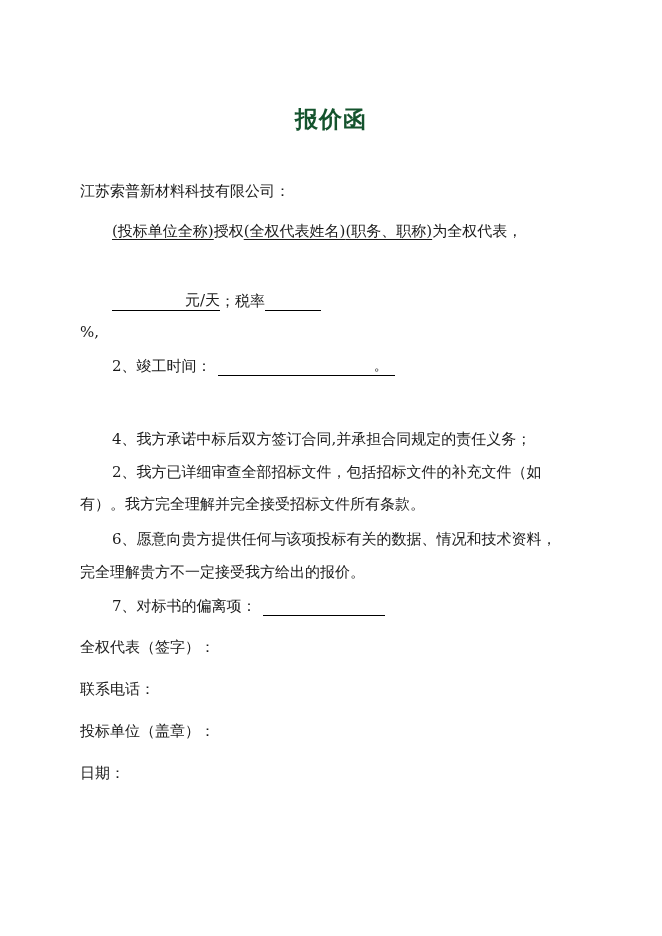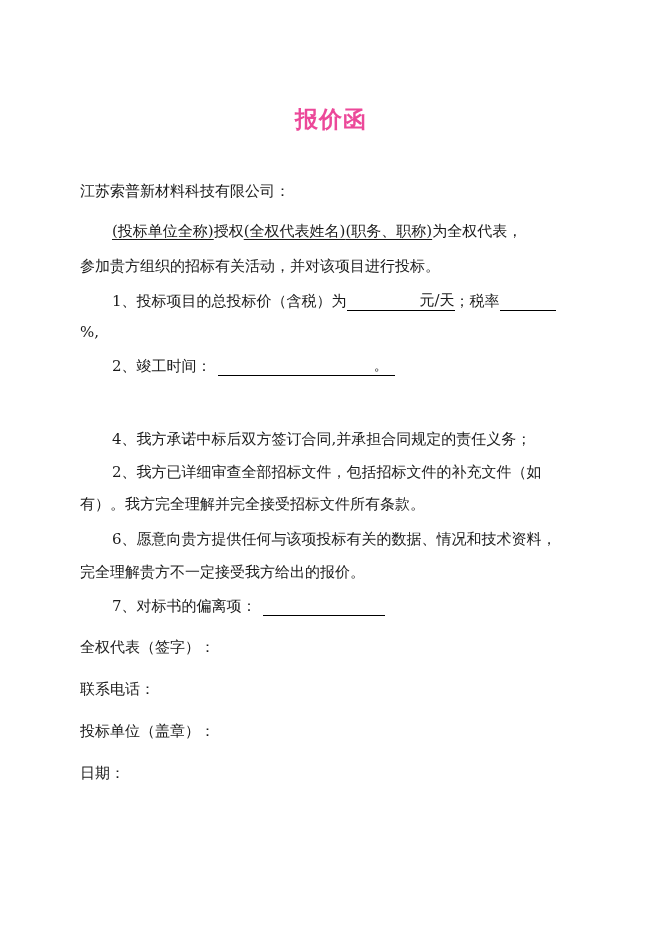--- a/index.html
+++ b/index.html
@@ -22,21 +22,21 @@
     }
     .title {
       position: absolute;
       left: 0; width: 662px;
       top: 104px;
       text-align: center;
       font-family: "DejaVu Sans", "Liberation Sans", sans-serif;
       font-weight: bold;
       font-size: 23px;
       letter-spacing: 1px;
-      color: #ec4899;
+      color: #14532d;
     }
     .line {
       position: absolute;
       left: 80px;
       font-size: 15px;
       line-height: 20px;
       white-space: nowrap;
       color: #1a1a1a;
     }
     .indent { left: 112px; }
@@ -63,24 +63,23 @@
 <div class="page">
 
   <div class="title">报价函</div>
 
   <div class="line indent" style="top:221px;">
     <span class="u">(投标单位全称)</span><span>授权</span><span class="u">(全权代表姓名)</span><span class="u">(职务、职称)</span><span>为全权代表，</span>
   </div>
 
   <div class="line" style="top:181px;">江苏索普新材料科技有限公司：</div>
 
-  <div class="line" style="top:256px;">参加贵方组织的招标有关活动，并对该项目进行投标。</div>
 
   <div class="line indent" style="top:291px;">
-    <span>1、投标项目的总投标价（含税）为</span><span class="blank" style="width:108px;"><span class="blank-text">元/天</span></span><span>；税率</span><span class="blank" style="width:56px;"></span>
+    <span class="blank" style="width:108px;"><span class="blank-text">元/天</span></span><span>；税率</span><span class="blank" style="width:56px;"></span>
   </div>
   <div class="line" style="top:322px;">%,</div>
 
   <div class="line indent" style="top:356px;">
     <span>2、竣工时间：</span><span class="blank" style="width:177px; margin-left:6px;"><span class="blank-text" style="right:6px;">。</span></span>
   </div>
 
 
   <div class="line indent" style="top:429px;text-align:center;">4、我方承诺中标后双方签订合同,并承担合同规定的责任义务；</div>
 

